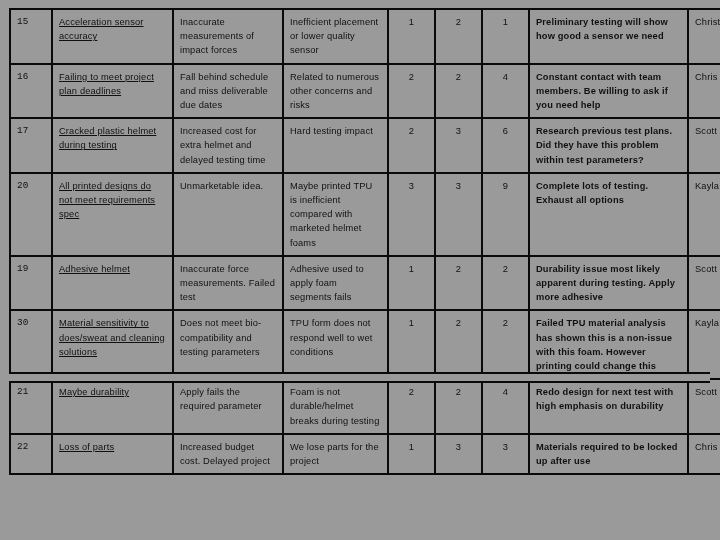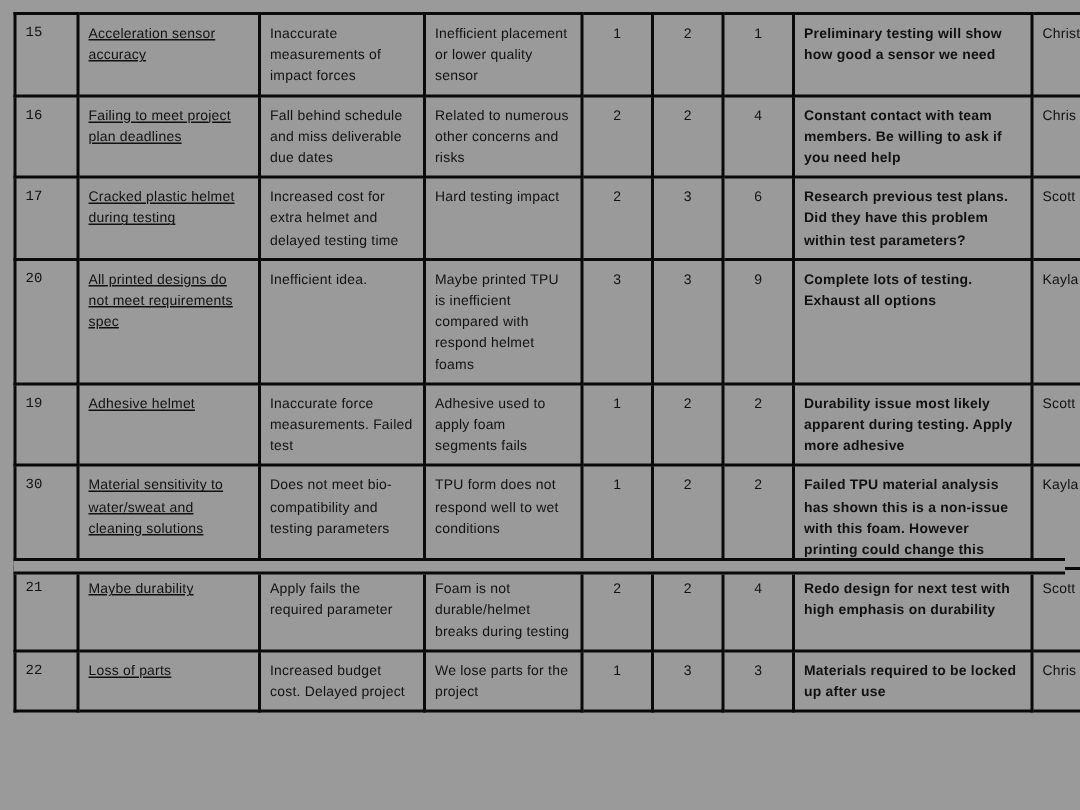--- a/index.html
+++ b/index.html
@@ -107,22 +107,22 @@
         <td class="c-num">2</td>
         <td class="c-num">3</td>
         <td class="c-num">6</td>
         <td class="c-action">Research previous test plans. Did they have this problem within test parameters?</td>
         <td class="c-owner">Scott</td>
       </tr>
 
       <tr>
         <td class="c-id">20</td>
         <td class="c-risk">All printed designs do not meet requirements spec</td>
-        <td class="c-effect">Inefficient idea.</td>
-        <td class="c-cause">Maybe printed TPU is inefficient compared with respond helmet foams</td>
+        <td class="c-effect">Unmarketable idea.</td>
+        <td class="c-cause">Maybe printed TPU is inefficient compared with marketed helmet foams</td>
         <td class="c-num">3</td>
         <td class="c-num">3</td>
         <td class="c-num">9</td>
         <td class="c-action">Complete lots of testing. Exhaust all options</td>
         <td class="c-owner mid">Kayla Christian</td>
       </tr>
 
       <tr>
         <td class="c-id">19</td>
         <td class="c-risk">Adhesive helmet</td>
@@ -130,21 +130,21 @@
         <td class="c-cause">Adhesive used to apply foam segments fails</td>
         <td class="c-num">1</td>
         <td class="c-num">2</td>
         <td class="c-num">2</td>
         <td class="c-action">Durability issue most likely apparent during testing. Apply more adhesive</td>
         <td class="c-owner">Scott</td>
       </tr>
 
       <tr>
         <td class="c-id">30</td>
-        <td class="c-risk">Material sensitivity to water/sweat and cleaning solutions</td>
+        <td class="c-risk">Material sensitivity to does/sweat and cleaning solutions</td>
         <td class="c-effect">Does not meet bio-compatibility and testing parameters</td>
         <td class="c-cause">TPU form does not respond well to wet conditions</td>
         <td class="c-num">1</td>
         <td class="c-num">2</td>
         <td class="c-num">2</td>
         <td class="c-action">Failed TPU material analysis has shown this is a non-issue with this foam. However printing could change this</td>
         <td class="c-owner">Kayla</td>
       </tr>
 
       <tr class="page-break-row">

